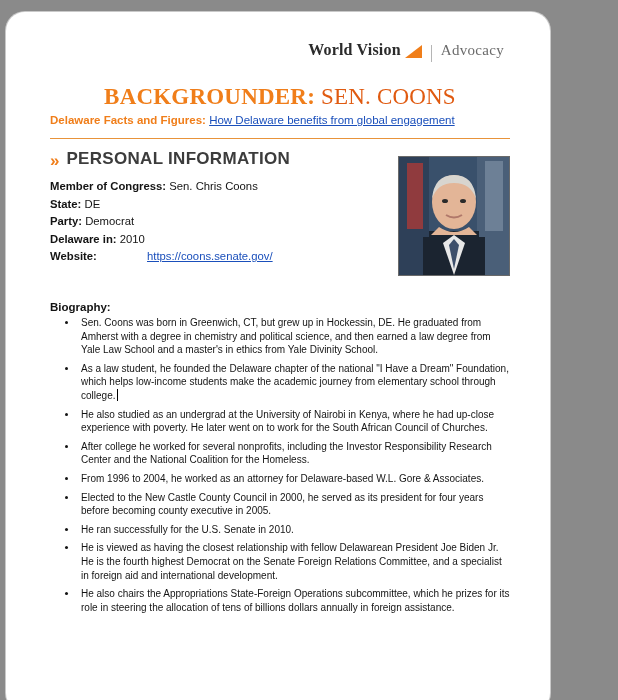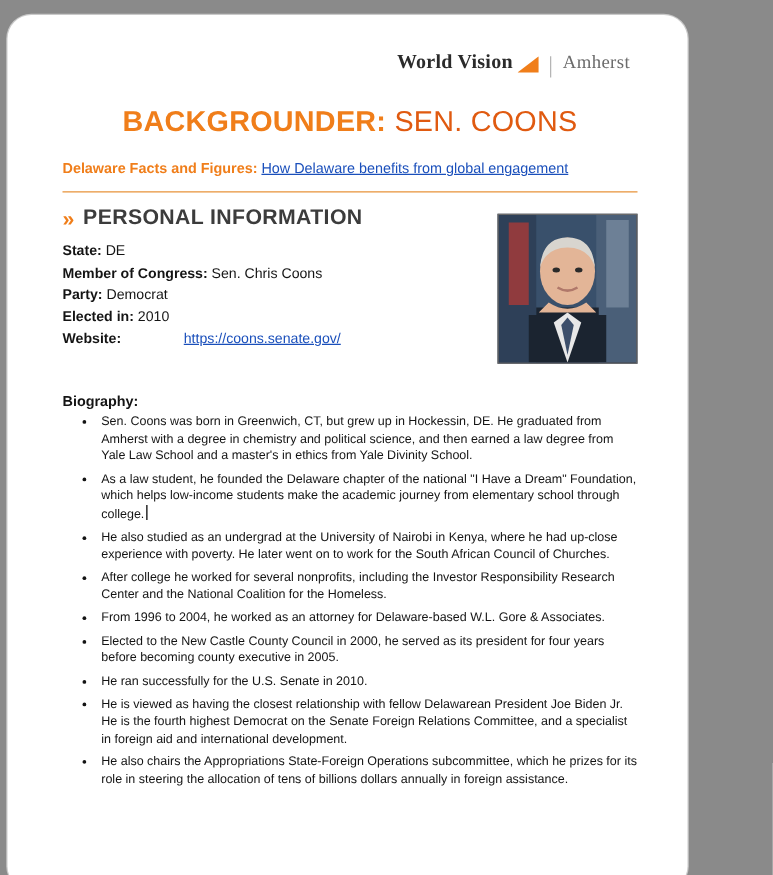--- a/index.html
+++ b/index.html
@@ -61,24 +61,24 @@
   }
   .logo-adv {
     font-family: "Liberation Serif", serif;
     font-size: 15px;
     color: #6b6b6b;
     letter-spacing: 0.3px;
   }
   
   h1.title {
     text-align: center;
-    font-family: Liberation Sans, sans-serif;
+    font-family: Liberation Serif, serif;
     font-size: 23px;
     font-weight: bold;
-    margin: 14px 0 18px 0;
+    margin: 14px 0 4px 0;
     color: #f07e1a;
     letter-spacing: 0.2px;
   }
   h1.title .name {
     color: #e05a10;
     font-weight: normal;
   }
   .living-doc {
     font-family: "Liberation Serif", serif;
     font-style: italic;
@@ -185,21 +185,21 @@
   <div class="inner">
 
     <div class="logo-row">
       <span class="logo-wv">World Vision</span>
       <span class="logo-mark">
         <svg width="17" height="14" viewBox="0 0 17 14" xmlns="http://www.w3.org/2000/svg">
           <polygon points="0,13 17,0 17,13" fill="#f07e1a"></polygon>
         </svg>
       </span>
       <span class="logo-divider"></span>
-      <span class="logo-adv">Amherst</span>
+      <span class="logo-adv">Advocacy</span>
     </div>
 
     <h1 class="title">
       <span>BACKGROUNDER:</span>
       <span class="name">SEN. COONS</span>
     </h1>
 
 
 
     <p class="fact-line">
@@ -230,33 +230,33 @@
           <ellipse cx="55" cy="45" rx="22" ry="27" fill="#e3b597"></ellipse>
           <path d="M33 42 Q35 18 55 18 Q75 18 77 42 Q72 26 55 26 Q38 26 33 42 Z" fill="#d8d5cf"></path>
           <ellipse cx="46" cy="44" rx="3" ry="2" fill="#2a2a2a"></ellipse>
           <ellipse cx="64" cy="44" rx="3" ry="2" fill="#2a2a2a"></ellipse>
           <path d="M47 58 Q55 63 63 58" stroke="#b0786a" stroke-width="2" fill="none"></path>
           <path d="M40 70 Q55 80 70 70 L78 78 L32 78 Z" fill="#e3b597"></path>
         </svg>
       </div>
 
       <div class="info-line">
+        <b>Member of Congress:</b>
+        <span>Sen. Chris Coons</span>
+      </div>
+      <div class="info-line">
         <b>State:</b>
         <span>DE</span>
       </div>
       <div class="info-line">
-        <b>Member of Congress:</b>
-        <span>Sen. Chris Coons</span>
-      </div>
-      <div class="info-line">
         <b>Party:</b>
         <span>Democrat</span>
       </div>
       <div class="info-line">
-        <b>Elected in:</b>
+        <b>Delaware in:</b>
         <span>2010</span>
       </div>
       <div class="info-line">
         <b>Website:</b>
         <a class="info-link" href="#">https://coons.senate.gov/</a>
       </div>
     </div>
 
     <div class="bio-label">Biography:</div>
 

